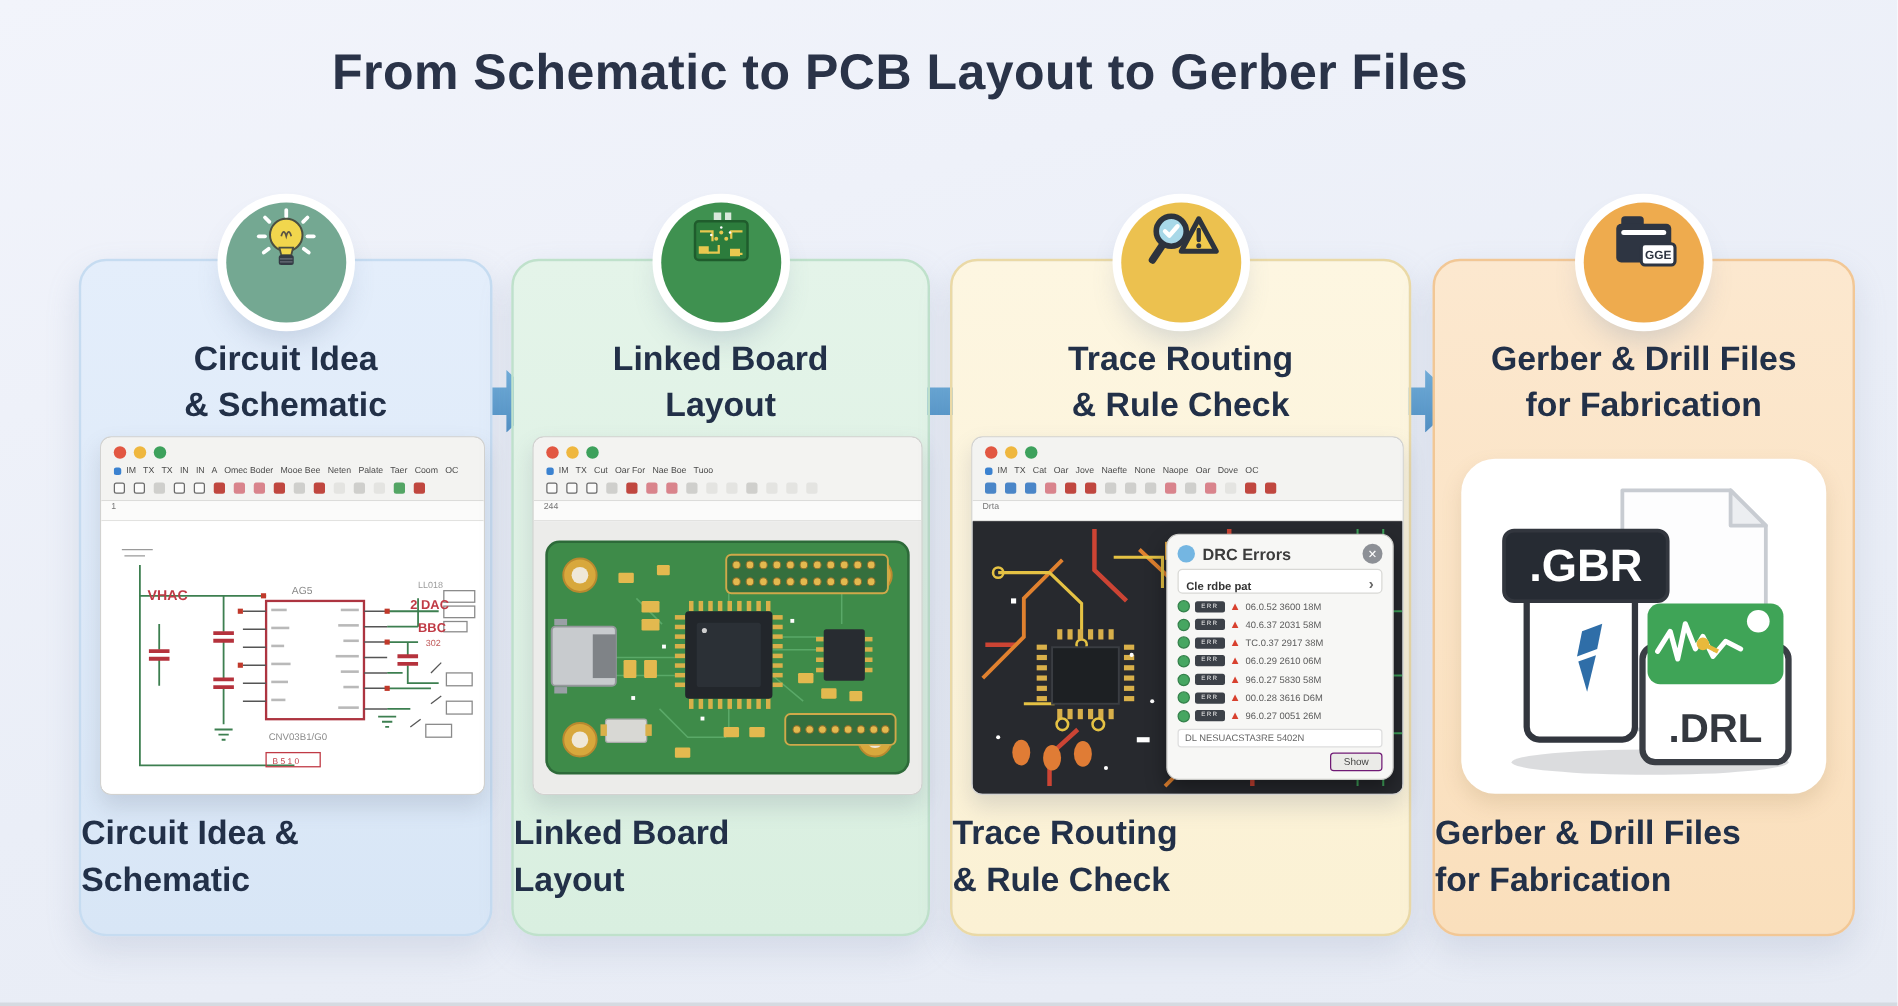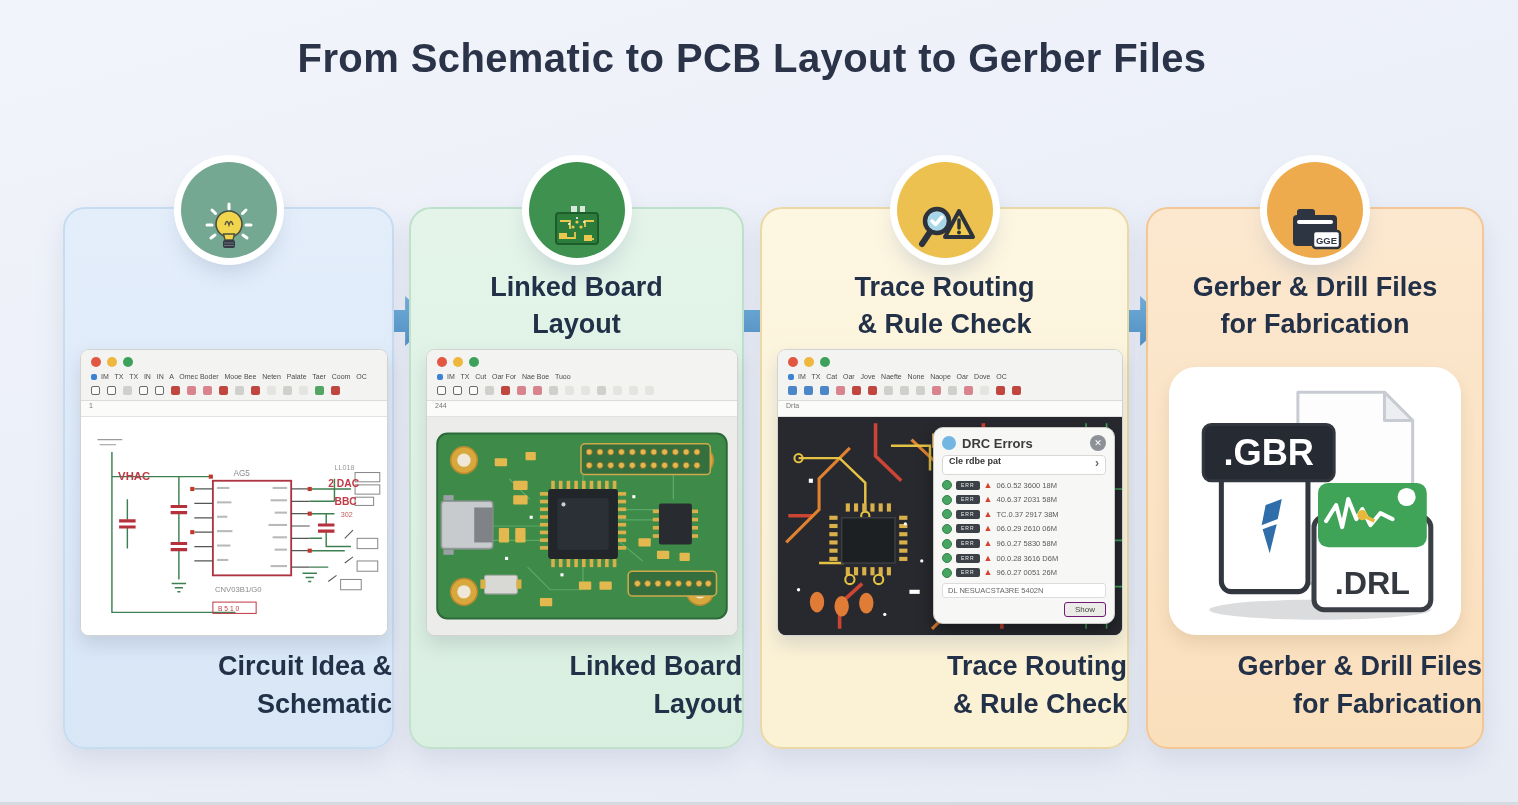--- a/index.html
+++ b/index.html
@@ -3,37 +3,37 @@
 <meta charset="utf-8">
 <style>
   html,body{margin:0;padding:0}
   body{
     width:1518px;height:805px;position:relative;overflow:hidden;
     font-family:"Liberation Sans",sans-serif;
     background:linear-gradient(165deg,#f2f4fb 0%,#eaeef7 55%,#e7ebf4 100%);
   }
   .main-title{
     position:absolute;top:36px;left:0;width:1440px;text-align:center;
-    font-size:40px;font-weight:700;color:#2a3348;letter-spacing:.4px;margin-left:32px;
+    font-size:40px;font-weight:700;color:#2a3348;letter-spacing:.4px;
   }
   
   .panel{position:absolute;top:207px;height:538px;border-radius:22px;
     box-shadow:0 12px 26px rgba(130,145,175,.20);}
   .p1{left:63px;width:327px;background:linear-gradient(180deg,#e4eefb,#d8e6f6);border:2px solid #c6dcf1}
   .p2{left:409px;width:331px;background:linear-gradient(180deg,#e4f4e9,#d9efe0);border:2px solid #bfe1cb}
   .p3{left:760px;width:365px;background:linear-gradient(180deg,#fdf6e1,#fbf1d4);border:2px solid #ead9a6}
   .p4{left:1146px;width:334px;background:linear-gradient(180deg,#fce8cf,#fadfbc);border:2px solid #f2c795}
   .badge-circle{position:absolute;top:-47px;left:50%;transform:translateX(-50%);
     width:96px;height:96px;border-radius:50%;
     box-shadow:0 0 0 7px #ffffff,0 14px 22px rgba(120,140,170,.30);
-    display:flex;align-items:flex-end;justify-content:center}
+    display:flex;align-items:flex-start;justify-content:center}
   .c1{background:#74a892}.c2{background:#3f9150}.c3{background:#ecc14f}.c4{background:#eeab4e}
   .panel-title{position:absolute;top:60px;width:100%;text-align:center;
     font-size:27px;font-weight:700;color:#223048;line-height:37px}
-  .caption{position:absolute;top:438px;width:100%;text-align:right;
+  .caption{position:absolute;top:438px;width:100%;text-align:left;
     font-size:27px;font-weight:700;color:#223048;line-height:38px}
   
   .arrow{position:absolute;top:296px;width:64px;height:50px;
     background:linear-gradient(180deg,#6fb0dd,#4d90c6);
     clip-path:polygon(0 28%,58% 28%,58% 0,100% 50%,58% 100%,58% 72%,0 72%)}
   .a1{left:368px}.a2{left:737px}.a3{left:1103px}
   
   .window{position:absolute;top:140px;left:15px;right:4px;height:285px;
     background:#fff;border:1px solid #d2d2d0;border-radius:9px;
     box-shadow:0 9px 18px rgba(100,110,130,.20);
@@ -59,21 +59,21 @@
     background:#f7f7f5;border:1px solid #c9c9c6;border-radius:10px;
     box-shadow:0 8px 16px rgba(0,0,0,.38);
     padding:7px 8px 6px;display:flex;flex-direction:column;gap:4px}
   .drc-head{display:flex;align-items:center;gap:6px}
   .drc-ico{width:14px;height:14px;border-radius:50%;background:#74b6e2}
   .drc-title{font-size:13px;font-weight:700;color:#3c3c3c;flex:1}
   .drc-close{width:16px;height:16px;border-radius:50%;background:#8d9096;color:#fff;
     display:flex;align-items:center;justify-content:center}
   .drc-close::before{content:"✕";font-size:9px;line-height:1}
   .drc-filter{background:#fff;border:1px solid #d8d8d5;border-radius:4px;height:18px;
-    display:flex;align-items:flex-start;padding:0 6px;font-size:9px;font-weight:700;color:#333}
+    display:flex;align-items:flex-end;padding:0 6px;font-size:9px;font-weight:700;color:#333}
   .chev{margin-left:auto;color:#666}.chev::before{content:"›";font-size:12px}
   .drc-rows{flex:1;display:flex;flex-direction:column;justify-content:space-between;padding:1px 0}
   .drc-row{display:flex;align-items:center;gap:4px}
   .drc-dot{width:10px;height:10px;border-radius:50%;background:#46a661;border:1px solid #35814b;flex:none;box-sizing:border-box}
   .drc-badge{background:#3c4148;color:#eee;font-size:5px;line-height:9px;height:9px;
     padding:0 5px;border-radius:2px;flex:none;letter-spacing:1px}
   .drc-tri{color:#d8402e;font-size:9px;line-height:9px;flex:none}
   .drc-text{font-size:7.5px;color:#5a5a5a;white-space:nowrap;overflow:hidden}
   .drc-footer{border:1px solid #ddd;background:#fff;border-radius:3px;font-size:7.5px;
     color:#666;padding:2px 5px;white-space:nowrap;overflow:hidden;flex:none}
@@ -106,20 +106,24 @@
           <line x1="12" y1="40" x2="16" y2="37"></line>
         <line x1="48" y1="40" x2="44" y2="37"></line>
       </g>
       <circle cx="30" cy="26" r="13" fill="#f1d64d" stroke="#4a4f42" stroke-width="1.6"></circle>
       <path d="M24.5 36 L35.5 36 L34 42 L26 42 Z" fill="#f1d64d" stroke="#4a4f42" stroke-width="1.4"></path>
       <path d="M26 27 Q28 20 30 27 Q32 20 34 27" fill="none" stroke="#5a5443" stroke-width="1.4"></path>
       <rect x="24" y="42" width="12" height="8" rx="2" fill="#343b45"></rect>
       <line x1="25" y1="45" x2="35" y2="45" stroke="#6a707a" stroke-width="1"></line>
       <line x1="25" y1="47.5" x2="35" y2="47.5" stroke="#6a707a" stroke-width="1"></line>
     </svg>
+  </div>
+  <div class="panel-title">
+    <div>Circuit Idea</div>
+      <div>&amp; Schematic</div>
   </div>
 
   <div class="window">
     <div class="chrome">
       <div class="dots">
         <span class="dot r"></span>
         <span class="dot y"></span>
         <span class="dot g"></span>
       </div>
       <div class="menurow">

